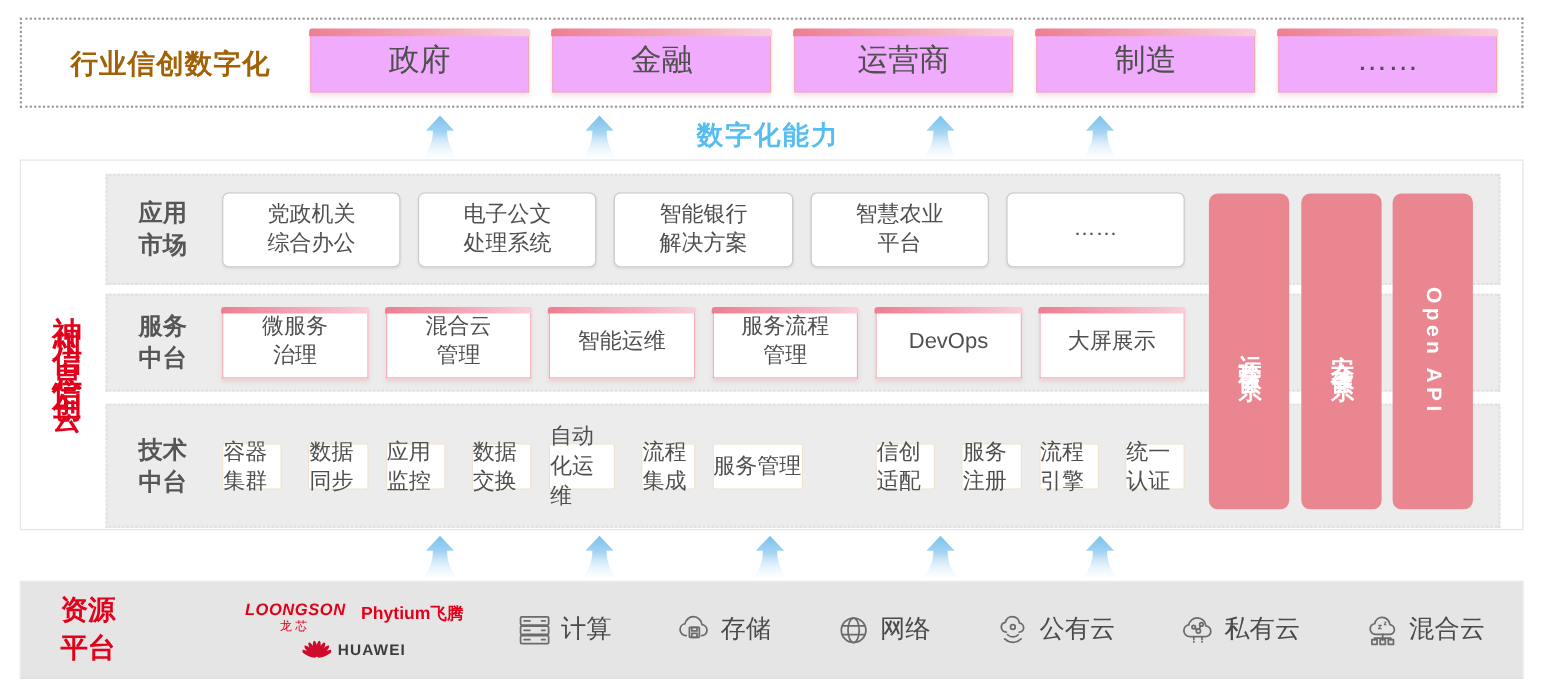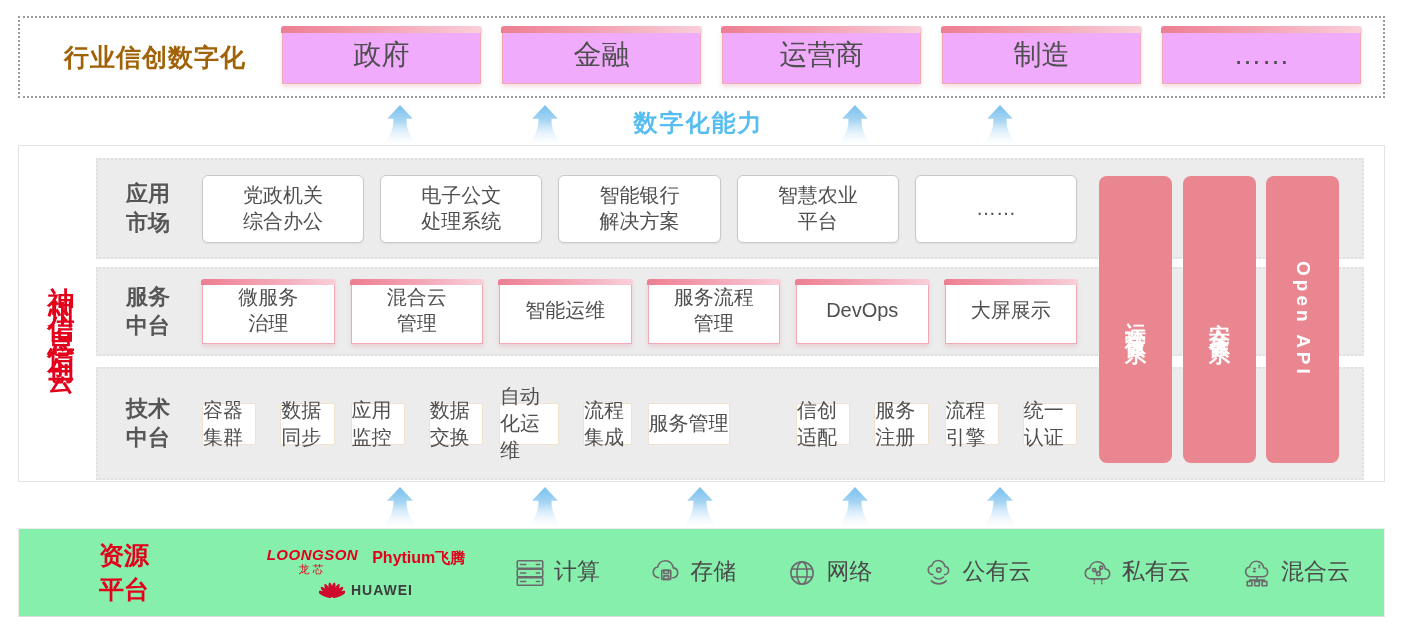--- a/index.html
+++ b/index.html
@@ -107,22 +107,22 @@
   .pillar-1 { left:1080px; } .pillar-2 { left:1164px; } .pillar-3 { left:1247px; }
   .pillar span {
     writing-mode:vertical-rl; color:#ffffff; font-weight:bold;
     font-size:21px; letter-spacing:7px;
   }
   .pillar-3 span { font-size:19px; letter-spacing:4px; }
 
   
   .bottom-band {
     position:absolute; left:18px; top:528px; width:1367px; height:89px;
-    background:#86efac; border:1px solid #ececec; border-bottom-color:#dcdcdc;
-    display:flex; align-items:center;padding-left:44px;
+    background:#e5e5e5; border:1px solid #ececec; border-bottom-color:#dcdcdc;
+    display:flex; align-items:center;
   }
   .res-title {
     margin-left:36px; color:#e2001a; font-weight:bold; font-size:25px;
     line-height:1.35; white-space:pre-line; flex:none;
   }
   .vendors {
     margin-left:88px; width:258px; flex:none;
     display:flex; flex-direction:column; align-items:center; gap:3px;
   }
   .vendors-row { display:flex; align-items:flex-start; gap:14px; }

